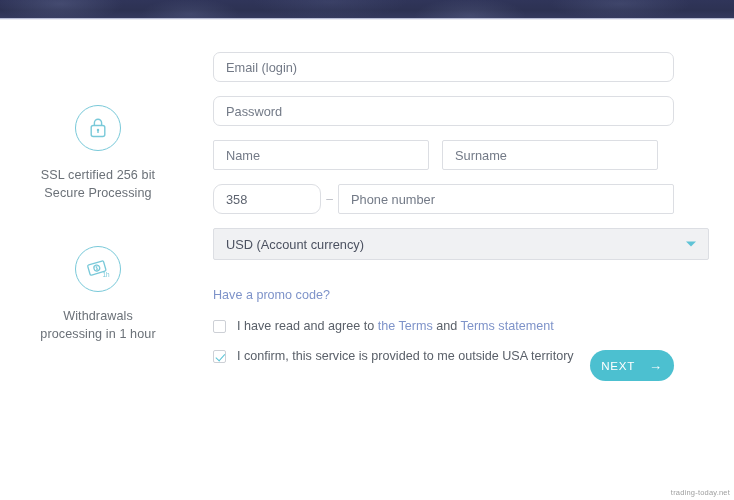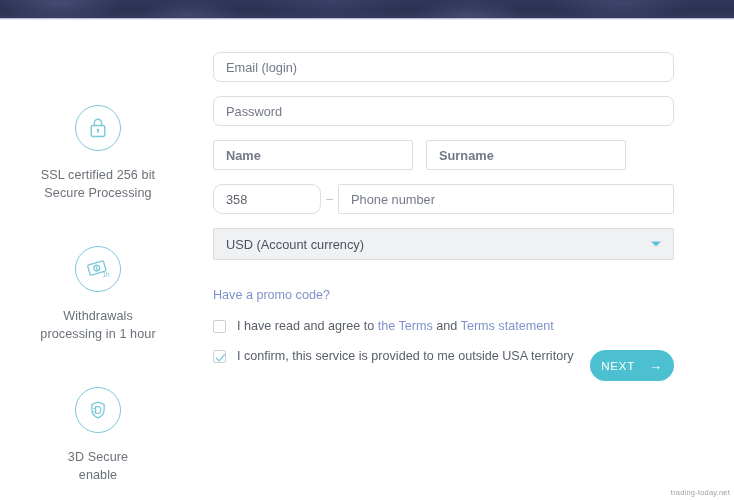--- a/index.html
+++ b/index.html
@@ -90,38 +90,38 @@
     font-family: "Liberation Sans", sans-serif;
     font-size: 12.8px;
     color: #5e6470;
     padding: 0 12px;
     outline: none;
     width: 100%;
   }
   .text-input::placeholder { color: #737a87; opacity: 1; }
 
   .w-full { width: 461px; border-radius: 7px; }
-  .w-half { width: 200px; font-weight: bold; }
+  .w-half { width: 216px; }
   .w-code { width: 108px; border-radius: 9px; }
   .w-phone { width: 336px; }
 
   .gap-half { width: 13px; }
   .dash {
     width: 17px;
     text-align: center;
     color: #b9bcc4;
     font-size: 12px;
     line-height: 1;
     user-select: none;
   }
 
   
   .select-wrap {
     position: relative;
-    width: 461px;
+    width: 496px;
     margin-bottom: 14px;
     text-align: right;
   }
   .select-box {
     height: 32px;
     width: 100%;
     border: 1px solid #dcdee3;
     background: #f0f1f3;
     border-radius: 2px;
     display: flex;
@@ -247,33 +247,20 @@
         </g>
         <text x="16.4" y="19.4" font-family="Liberation Sans, sans-serif" font-size="6.4" fill="#79c9d9" stroke="none">1h</text>
       </svg>
     </div>
     <div class="feature-label">
       <div>Withdrawals</div>
       <div>processing in 1 hour</div>
     </div>
   </div>
 
-  <div class="feature">
-    <div class="feature-icon">
-      <svg width="22" height="22" viewBox="0 0 22 22" fill="none" stroke="#79c9d9" stroke-width="1.3">
-        <path d="M11 3.1 l6.1 2.3 v5.3 c0 4.1-2.6 6.9-6.1 8.2 -3.5-1.3-6.1-4.1-6.1-8.2 V5.4 Z"></path>
-        <path d="M8.6 7.7 h2.4 a2.9 3.4 0 0 1 0 6.8 H8.6 Z" stroke-width="1.2"></path>
-        <path d="M6.2 9.6 h1.6 M6.2 12.6 h1.6" stroke-width="1"></path>
-      </svg>
-    </div>
-    <div class="feature-label">
-      <div>3D Secure</div>
-      <div>enable</div>
-    </div>
-  </div>
 
 </div>
 
 <div id="signup-form">
 
   <div class="field-row">
     <input class="text-input w-full" type="text" placeholder="Email (login)" style="">
   </div>
 
   <div class="field-row">

